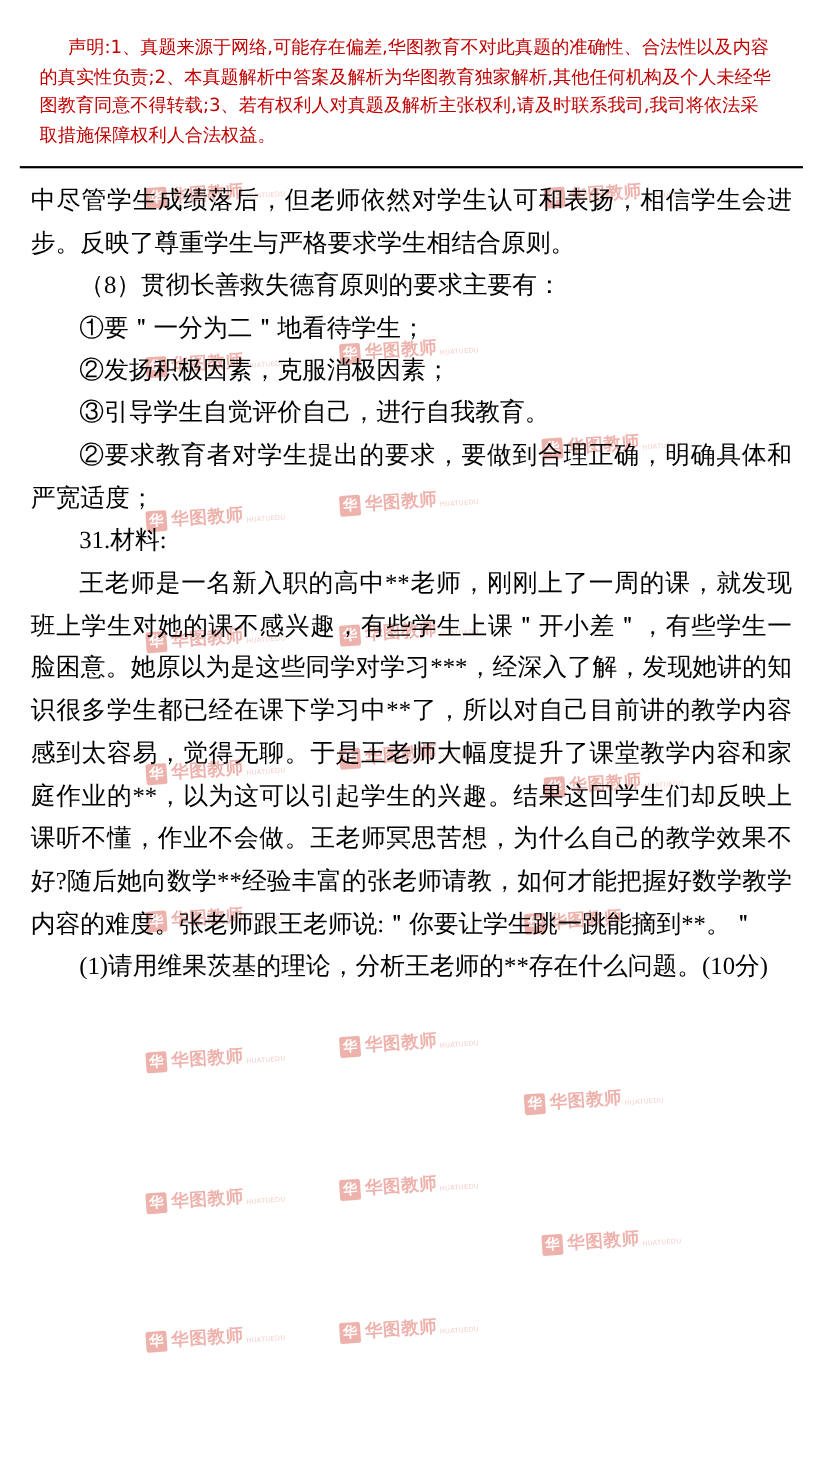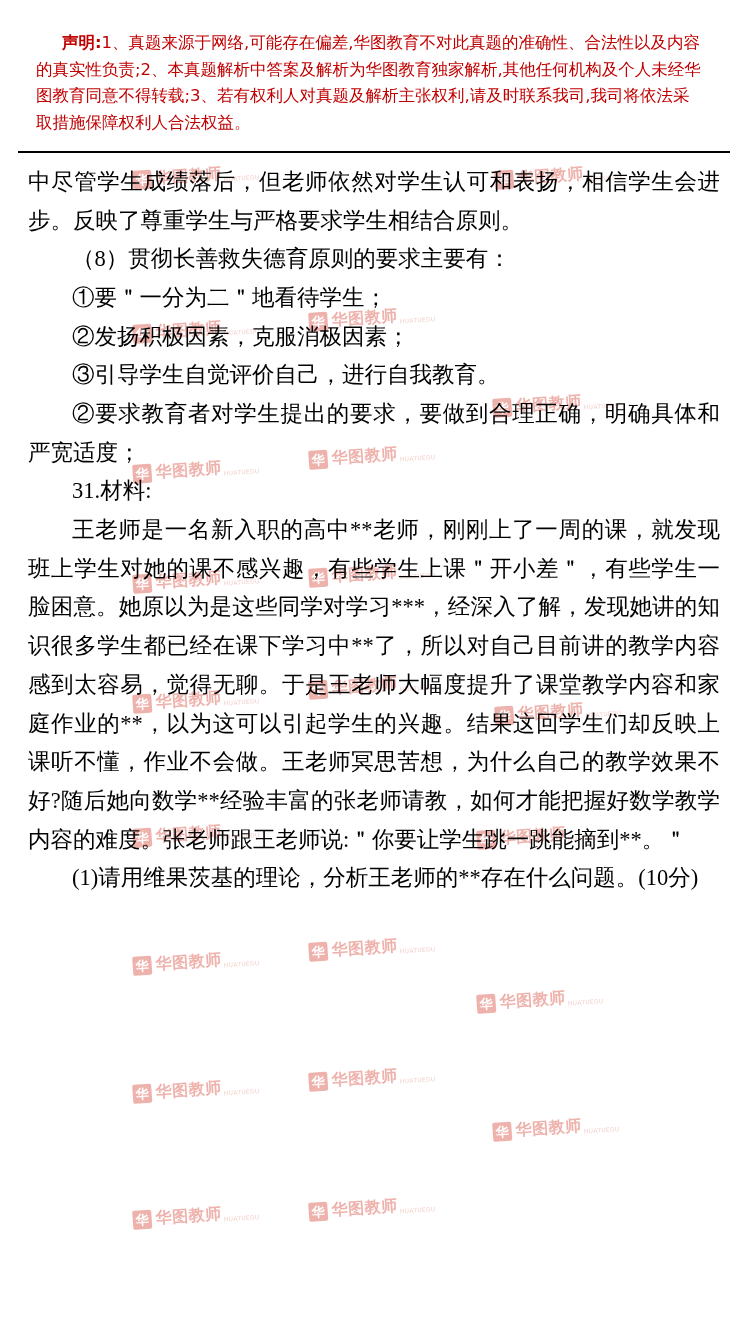--- a/index.html
+++ b/index.html
@@ -24,21 +24,21 @@
   .disclaimer {
     color: #c00000;
     font-family: "DejaVu Sans", "Liberation Sans", sans-serif;
     font-size: 16.5px;
     line-height: 1.62;
     padding: 30px 34px 8px 36px;
     text-align: justify;
     letter-spacing: 0px;
   }
   .disclaimer .lead {
-    font-weight: bold;
+    font-weight: normal;
   }
   .disclaimer .indent-first {
     text-indent: 26px;
   }
 
   .rule {
     border: none;
     border-top: 2px solid #000;
     margin: 6px 18px 0 18px;
   }

